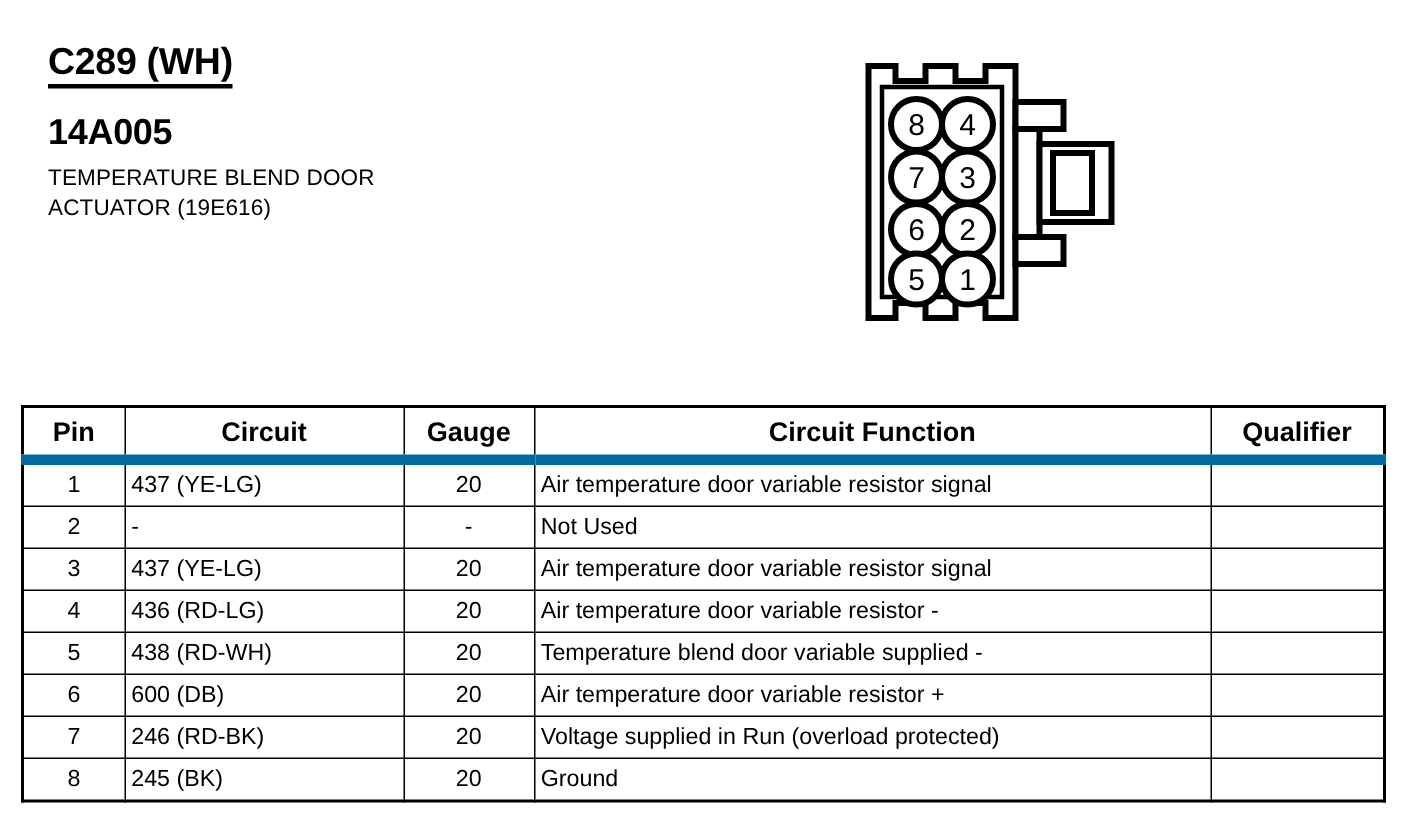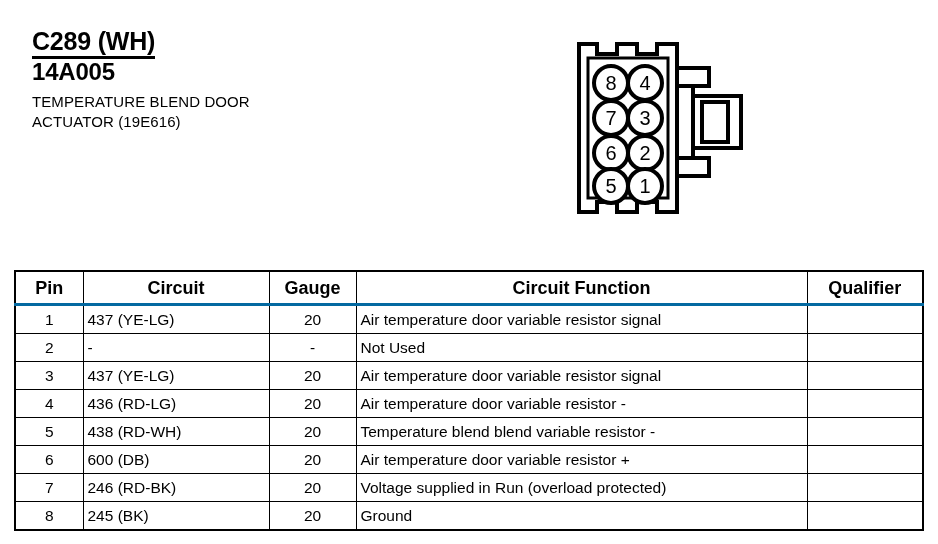--- a/index.html
+++ b/index.html
@@ -27,20 +27,21 @@
   .connector-id {
     display: inline-block;
     font-size: 25px;
     font-weight: bold;
     letter-spacing: -0.2px;
     line-height: 1.08;
     border-bottom: 3px solid #000;
     padding-bottom: 1px;
   }
   .part-number {
+    margin-top: 17px;
     font-size: 24px;
     font-weight: bold;
     letter-spacing: -0.2px;
     line-height: 1.1;
   }
   .part-desc {
     margin-top: 7px;
     font-size: 15px;
     font-weight: normal;
     line-height: 1.28;
@@ -69,21 +70,21 @@
   table.pinout th,
   table.pinout td {
     border: 1px solid #000;
     height: 27px;
     padding: 0 4px;
     font-size: 15.5px;
     line-height: 1;
     vertical-align: middle;
   }
   table.pinout thead th {
-    border-bottom: 3px solid #0369a1;
+    border-bottom: 7px solid #0369a1;
     font-size: 18px;
     font-weight: bold;
     text-align: center;
     height: 31px;
   }
   
   table.pinout {
     border: 2px solid #000;
   }
   col.c-pin       { width: 68px; }
@@ -206,21 +207,21 @@
         <td class="cell-pin">4</td>
         <td class="cell-circuit">436 (RD-LG)</td>
         <td class="cell-gauge">20</td>
         <td class="cell-function">Air temperature door variable resistor -</td>
         <td class="cell-qualifier"></td>
       </tr>
       <tr>
         <td class="cell-pin">5</td>
         <td class="cell-circuit">438 (RD-WH)</td>
         <td class="cell-gauge">20</td>
-        <td class="cell-function">Temperature blend blend variable resistor -</td>
+        <td class="cell-function">Temperature blend door variable supplied -</td>
         <td class="cell-qualifier"></td>
       </tr>
       <tr>
         <td class="cell-pin">6</td>
         <td class="cell-circuit">600 (DB)</td>
         <td class="cell-gauge">20</td>
         <td class="cell-function">Air temperature door variable resistor +</td>
         <td class="cell-qualifier"></td>
       </tr>
       <tr>

